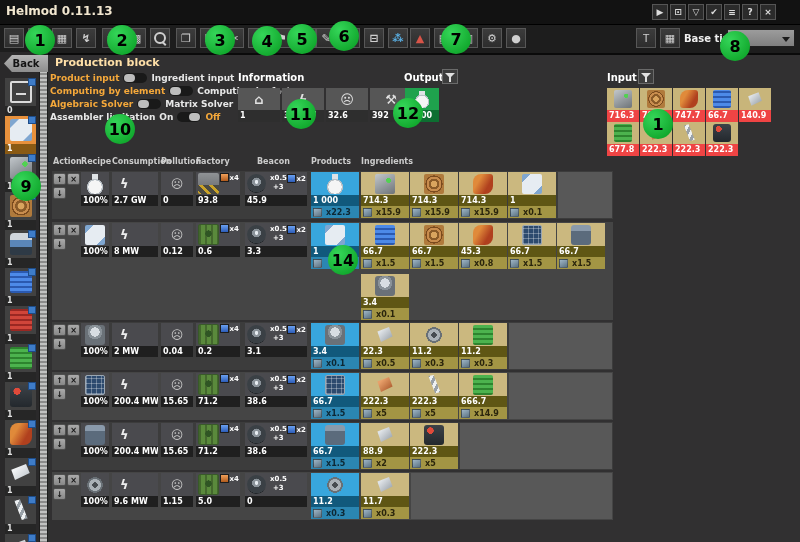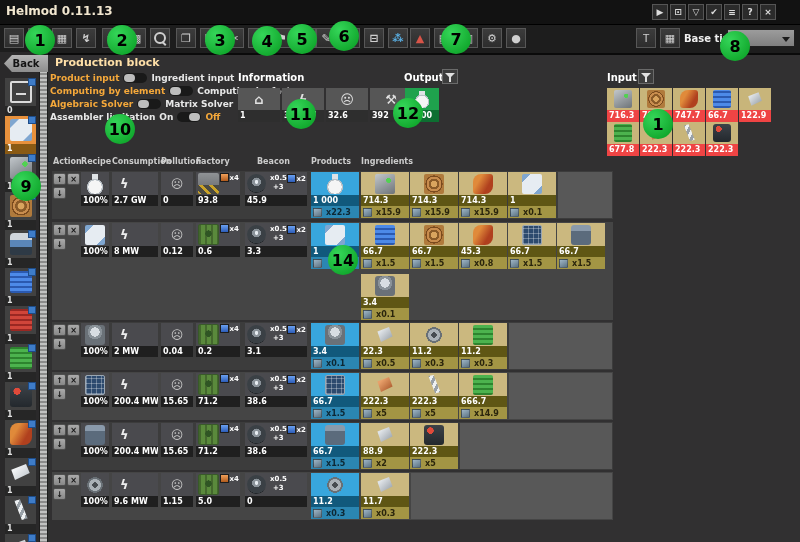--- a/index.html
+++ b/index.html
@@ -349,21 +349,21 @@
       <div class="stat-cell in-cell" style="position: absolute; left: 706px; top: 88px; width: 32px;">
         <div class="stat-ic">
           <div class="sprite s-processing-unit" style="width: 18px; height: 18px;"></div>
         </div>
         <div class="stat-v">66.7</div>
       </div>
       <div class="stat-cell in-cell" style="position: absolute; left: 739px; top: 88px; width: 32px;">
         <div class="stat-ic">
           <div class="sprite s-iron-plate" style="width: 18px; height: 18px;"></div>
         </div>
-        <div class="stat-v">122.9</div>
+        <div class="stat-v">140.9</div>
       </div>
       <div class="stat-cell in-cell" style="position: absolute; left: 607px; top: 122px; width: 32px;">
         <div class="stat-ic">
           <div class="sprite s-electronic-circuit" style="width: 18px; height: 18px;"></div>
         </div>
         <div class="stat-v">677.8</div>
       </div>
       <div class="stat-cell in-cell" style="position: absolute; left: 640px; top: 122px; width: 32px;">
         <div class="stat-ic">
           <div class="sprite s-copper-plate" style="width: 18px; height: 18px;"></div>

